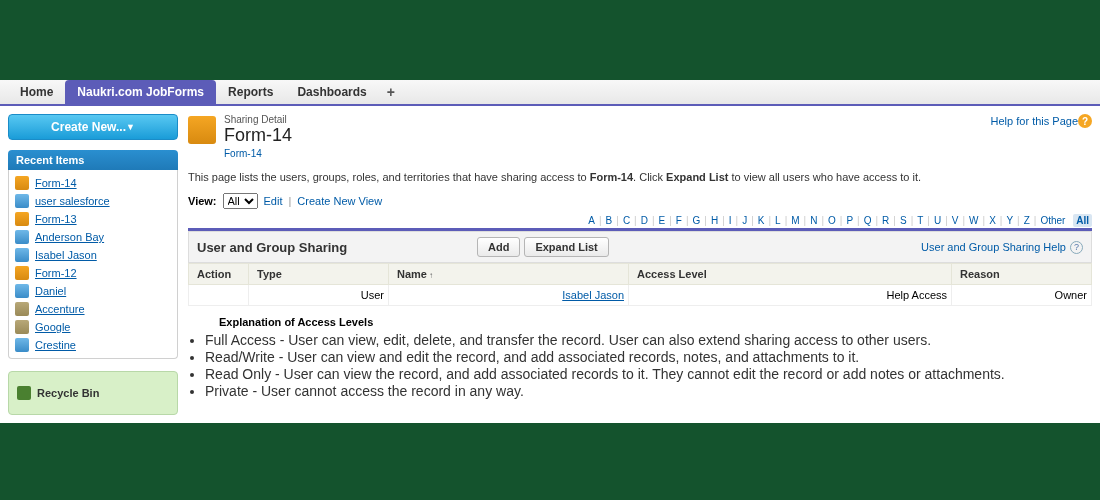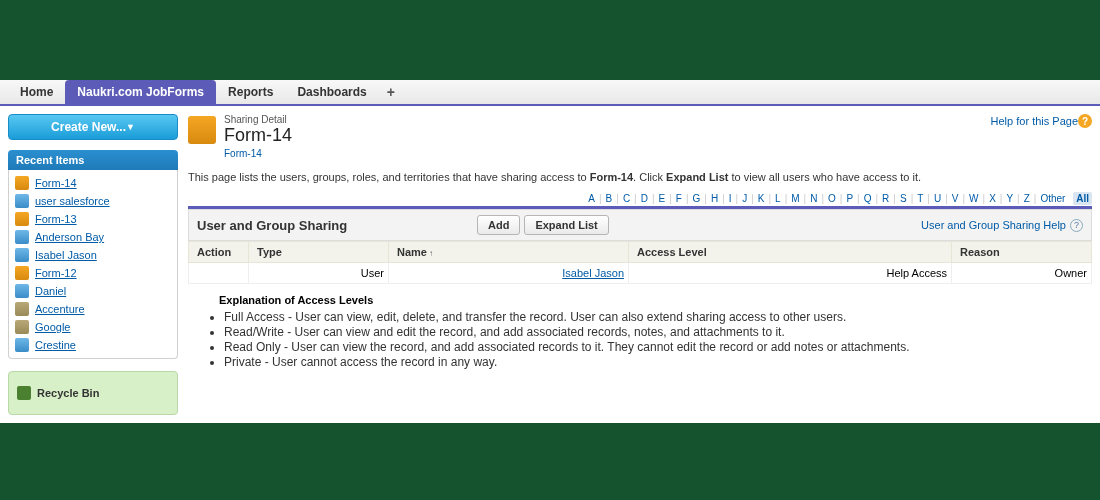--- a/index.html
+++ b/index.html
@@ -48,21 +48,21 @@
   .panel-hdr .title { font-weight: bold; font-size: 13px; color: #333; flex: 0 0 280px; }
   .panel-hdr .btns { display: flex; gap: 4px; }
   .panel-hdr .help { margin-left: auto; color: #015ba7; font-size: 11px; display: flex; align-items: center; gap: 4px; cursor: pointer; }
   .btn { background: linear-gradient(#fff, #eaeaea); border: 1px solid #b5b5b5; border-radius: 3px; padding: 3px 10px; font-size: 11px; font-weight: bold; color: #333; cursor: pointer; }
   table.tbl { width: 100%; border-collapse: collapse; font-size: 11px; }
   table.tbl th { background: #f3f3ec; text-align: left; padding: 4px 8px; border: 1px solid #e5e5d8; font-weight: bold; color: #333; }
   table.tbl td { padding: 4px 4px; border: 1px solid #eee; text-align: right; }
   table.tbl td a { color: #015ba7; text-decoration: underline; }
   .sort-arrow { font-size: 8px; color: #666; margin-left: 2px; }
   .expl-h { font-weight: bold; font-size: 11px; margin: 10px 0 4px; padding-left: 31px; }
-  .expl ul { margin-left: 36px; font-size: 12px; color: #333; }
+  .expl ul { margin-left: 17px; font-size: 14px; color: #333; }
   .expl li { margin-bottom: 1px; list-style: disc; }
   .help-circle { width: 13px; height: 13px; border: 1px solid #8ab; border-radius: 50%; color: #57a; font-size: 9px; display: inline-flex; align-items: center; justify-content: center; }
 </style>
 </head>
 <body>
 
 <div class="outer">
 <div class="app">
 
   <div class="tabs-bar">
@@ -141,20 +141,27 @@
         <div class="help-link">
           <span>Help for this Page</span>
           <span class="help-q">?</span>
         </div>
       </div>
 
       <div class="desc">
         <span>This page lists the users, groups, roles, and territories that have sharing access to </span><b>Form-14</b><span>. Click </span><b>Expand List</b><span> to view all users who have access to it.</span>
       </div>
 
+      <div class="view-row">
+        <b>View:</b>
+        <select><option>All</option></select>
+        <a>Edit</a>
+        <span class="view-sep">|</span>
+        <a>Create New View</a>
+      </div>
 
       <div class="alpha" id="alpha-mount"><span>A</span><span class="sep">|</span><span>B</span><span class="sep">|</span><span>C</span><span class="sep">|</span><span>D</span><span class="sep">|</span><span>E</span><span class="sep">|</span><span>F</span><span class="sep">|</span><span>G</span><span class="sep">|</span><span>H</span><span class="sep">|</span><span>I</span><span class="sep">|</span><span>J</span><span class="sep">|</span><span>K</span><span class="sep">|</span><span>L</span><span class="sep">|</span><span>M</span><span class="sep">|</span><span>N</span><span class="sep">|</span><span>O</span><span class="sep">|</span><span>P</span><span class="sep">|</span><span>Q</span><span class="sep">|</span><span>R</span><span class="sep">|</span><span>S</span><span class="sep">|</span><span>T</span><span class="sep">|</span><span>U</span><span class="sep">|</span><span>V</span><span class="sep">|</span><span>W</span><span class="sep">|</span><span>X</span><span class="sep">|</span><span>Y</span><span class="sep">|</span><span>Z</span><span class="sep">|</span><span>Other</span><span class="sep"> </span><span class="sel">All</span></div>
 
       <div class="panel">
         <div class="panel-hdr">
           <div class="title">User and Group Sharing</div>
           <div class="btns">
             <button class="btn">Add</button>
             <button class="btn">Expand List</button>
           </div>

